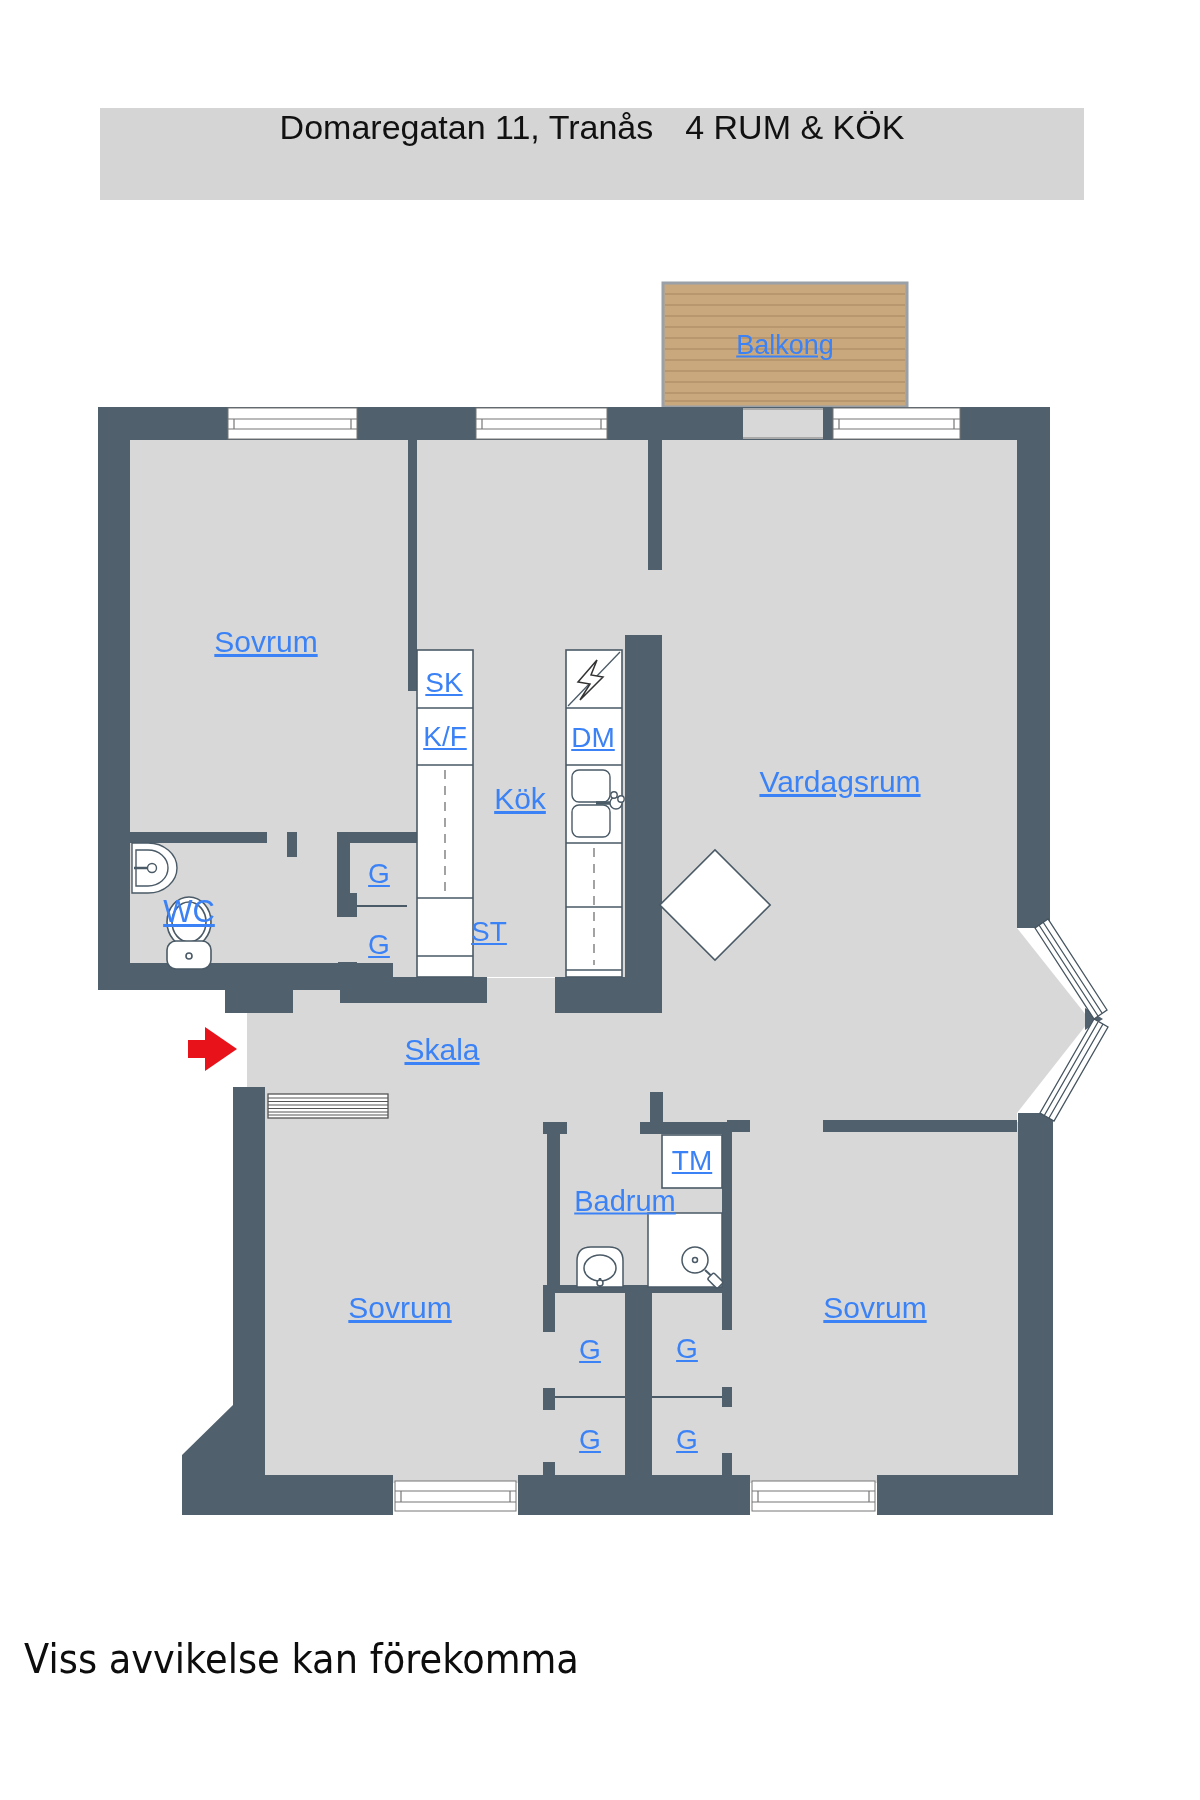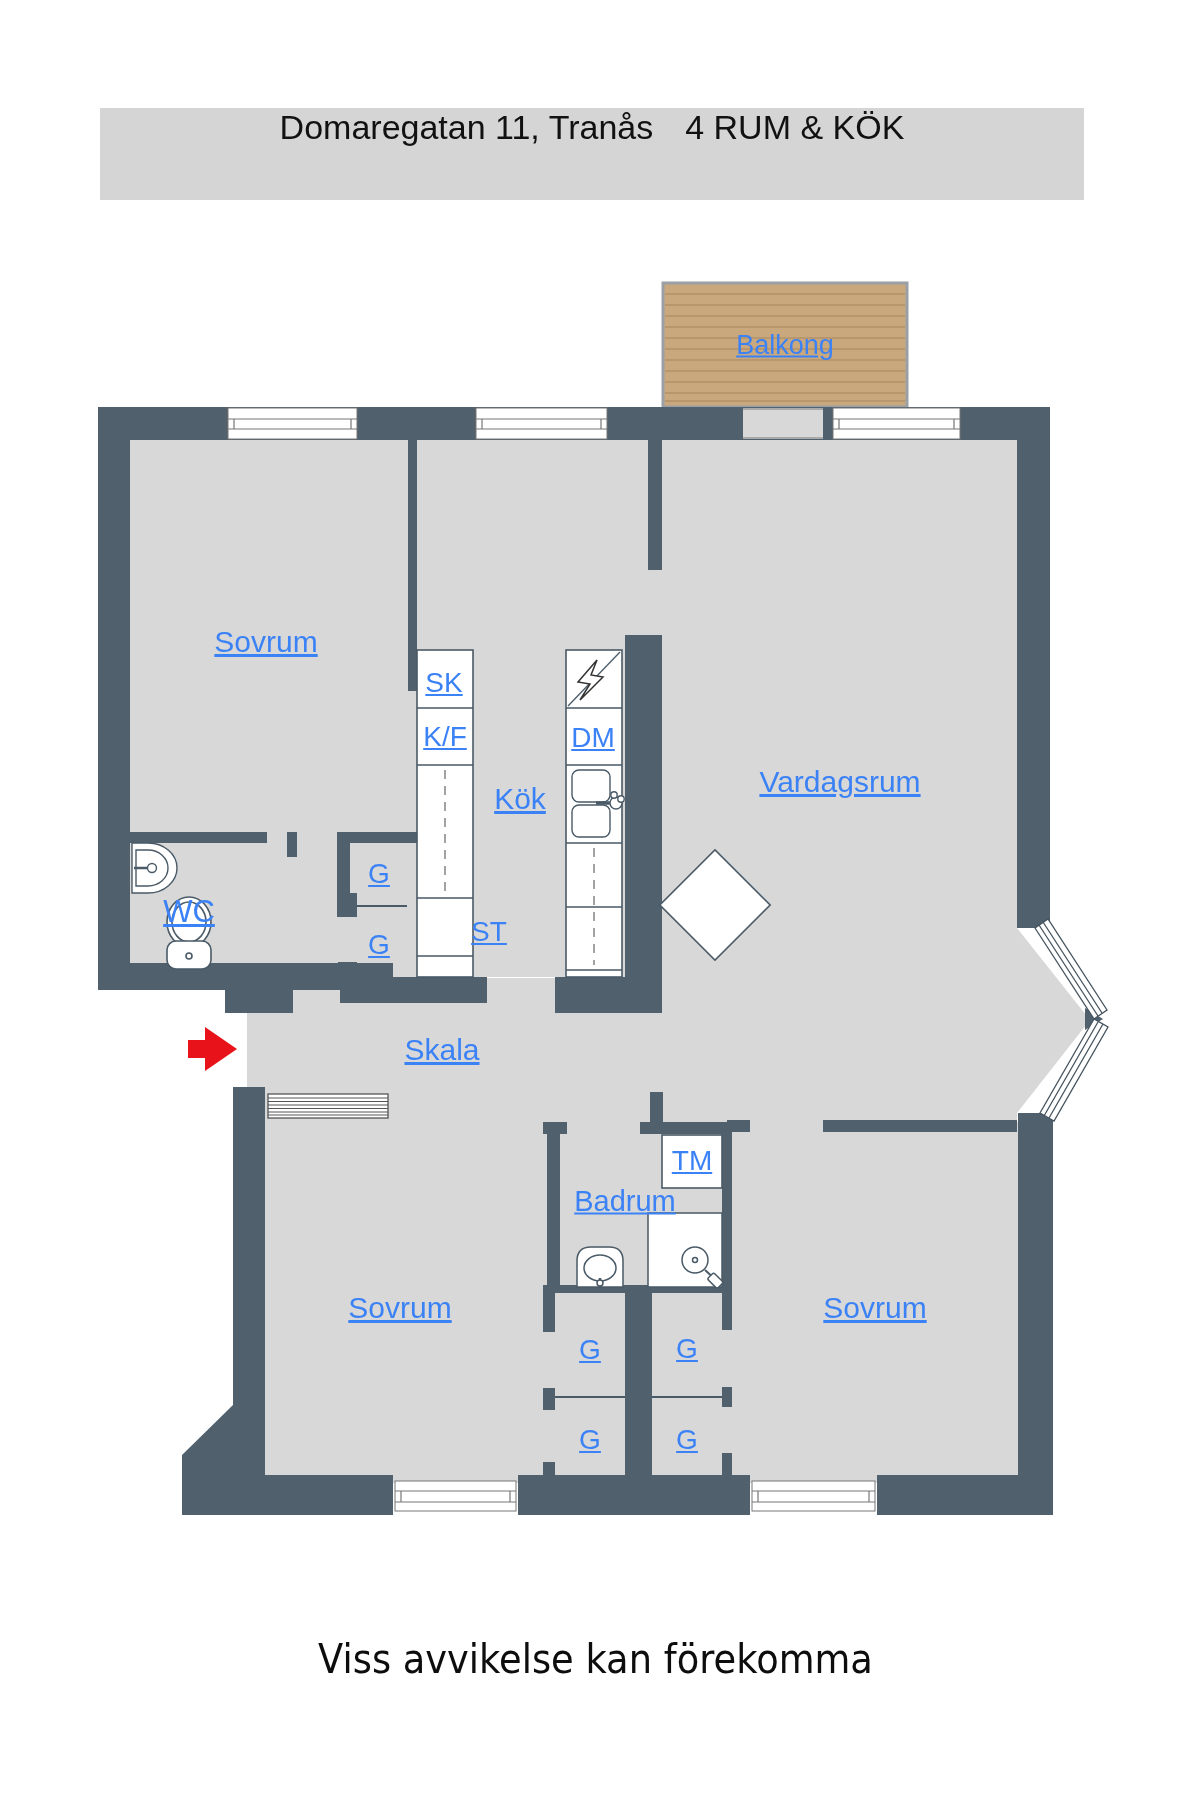--- a/index.html
+++ b/index.html
@@ -5,21 +5,21 @@
   html,body{margin:0;padding:0;background:#ffffff;}
   #canvas{position:relative;width:1200px;height:1800px;background:#ffffff;overflow:hidden;
           font-family:"Liberation Sans", sans-serif;}
   #plan-svg{position:absolute;left:0;top:0;}
   .hdr{position:absolute;left:100px;top:108px;width:984px;height:92px;background:#d5d5d5;
        display:flex;align-items:flex-start;justify-content:center;font-size:34px;color:#111;}
   .hdr .gap{margin-left:32px;}
   .lbl{position:absolute;transform:translate(-50%,-50%);color:#3b82f6;white-space:nowrap;text-decoration:underline;}
   .room{font-size:30px;}
   .fix{font-size:28px;}
-  .foot{position:absolute;left:0;width:1115px;text-align:center;color:#0d0d0d;padding-left:38px;}
+  .foot{position:absolute;left:0;width:1115px;color:#0d0d0d;}
   .foot span{display:inline-block;transform:scaleX(0.92);font-size:40px;font-family:"DejaVu Sans",sans-serif;}
 </style>
 </head>
 <body>
 
 <div id="canvas">
 
   <div class="hdr">
     <span>Domaregatan 11, Tranås</span>
     <span class="gap">4 RUM &amp; KÖK</span>

